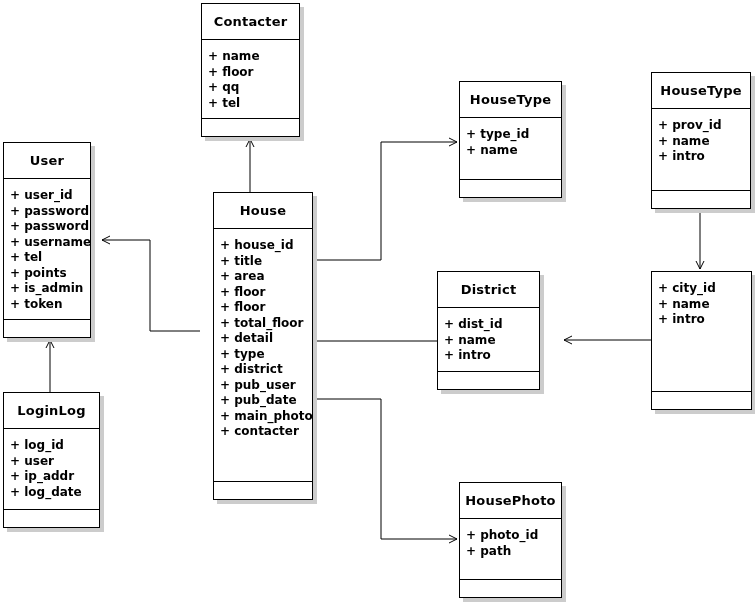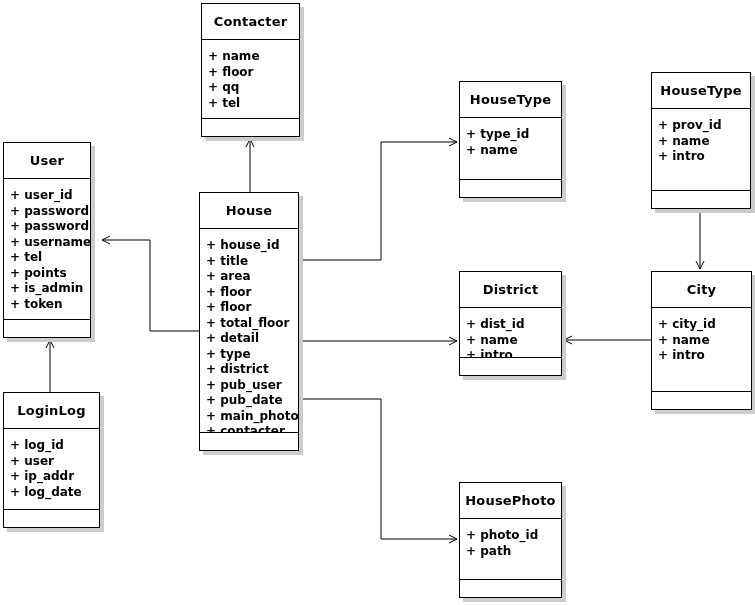--- a/index.html
+++ b/index.html
@@ -81,21 +81,21 @@
       <div class="attr">+ password</div>
       <div class="attr">+ username</div>
       <div class="attr">+ tel</div>
       <div class="attr">+ points</div>
       <div class="attr">+ is_admin</div>
       <div class="attr">+ token</div>
     </div>
     <div class="uml-methods"></div>
   </div>
 
-  <div class="uml-class" style="left:199px;top:192px;width:100px;height:259px">
+  <div class="uml-class" style="left:213px;top:192px;width:100px;height:308px">
     <div class="uml-title">House</div>
     <div class="uml-attrs">
       <div class="attr">+ house_id</div>
       <div class="attr">+ title</div>
       <div class="attr">+ area</div>
       <div class="attr">+ floor</div>
       <div class="attr">+ floor</div>
       <div class="attr">+ total_floor</div>
       <div class="attr">+ detail</div>
       <div class="attr">+ type</div>
@@ -120,32 +120,31 @@
   <div class="uml-class" style="left:651px;top:72px;width:100px;height:137px">
     <div class="uml-title">HouseType</div>
     <div class="uml-attrs">
       <div class="attr">+ prov_id</div>
       <div class="attr">+ name</div>
       <div class="attr">+ intro</div>
     </div>
     <div class="uml-methods"></div>
   </div>
 
-  <div class="uml-class" style="left:459px;top:271px;width:103px;height:105px">
+  <div class="uml-class" style="left:437px;top:271px;width:103px;height:119px">
     <div class="uml-title">District</div>
     <div class="uml-attrs">
       <div class="attr">+ dist_id</div>
       <div class="attr">+ name</div>
       <div class="attr">+ intro</div>
     </div>
     <div class="uml-methods"></div>
   </div>
 
   <div class="uml-class" style="left:651px;top:271px;width:101px;height:139px">
-    <div class="uml-title">City</div>
     <div class="uml-attrs">
       <div class="attr">+ city_id</div>
       <div class="attr">+ name</div>
       <div class="attr">+ intro</div>
     </div>
     <div class="uml-methods"></div>
   </div>
 
   <div class="uml-class" style="left:459px;top:482px;width:103px;height:116px">
     <div class="uml-title">HousePhoto</div>

